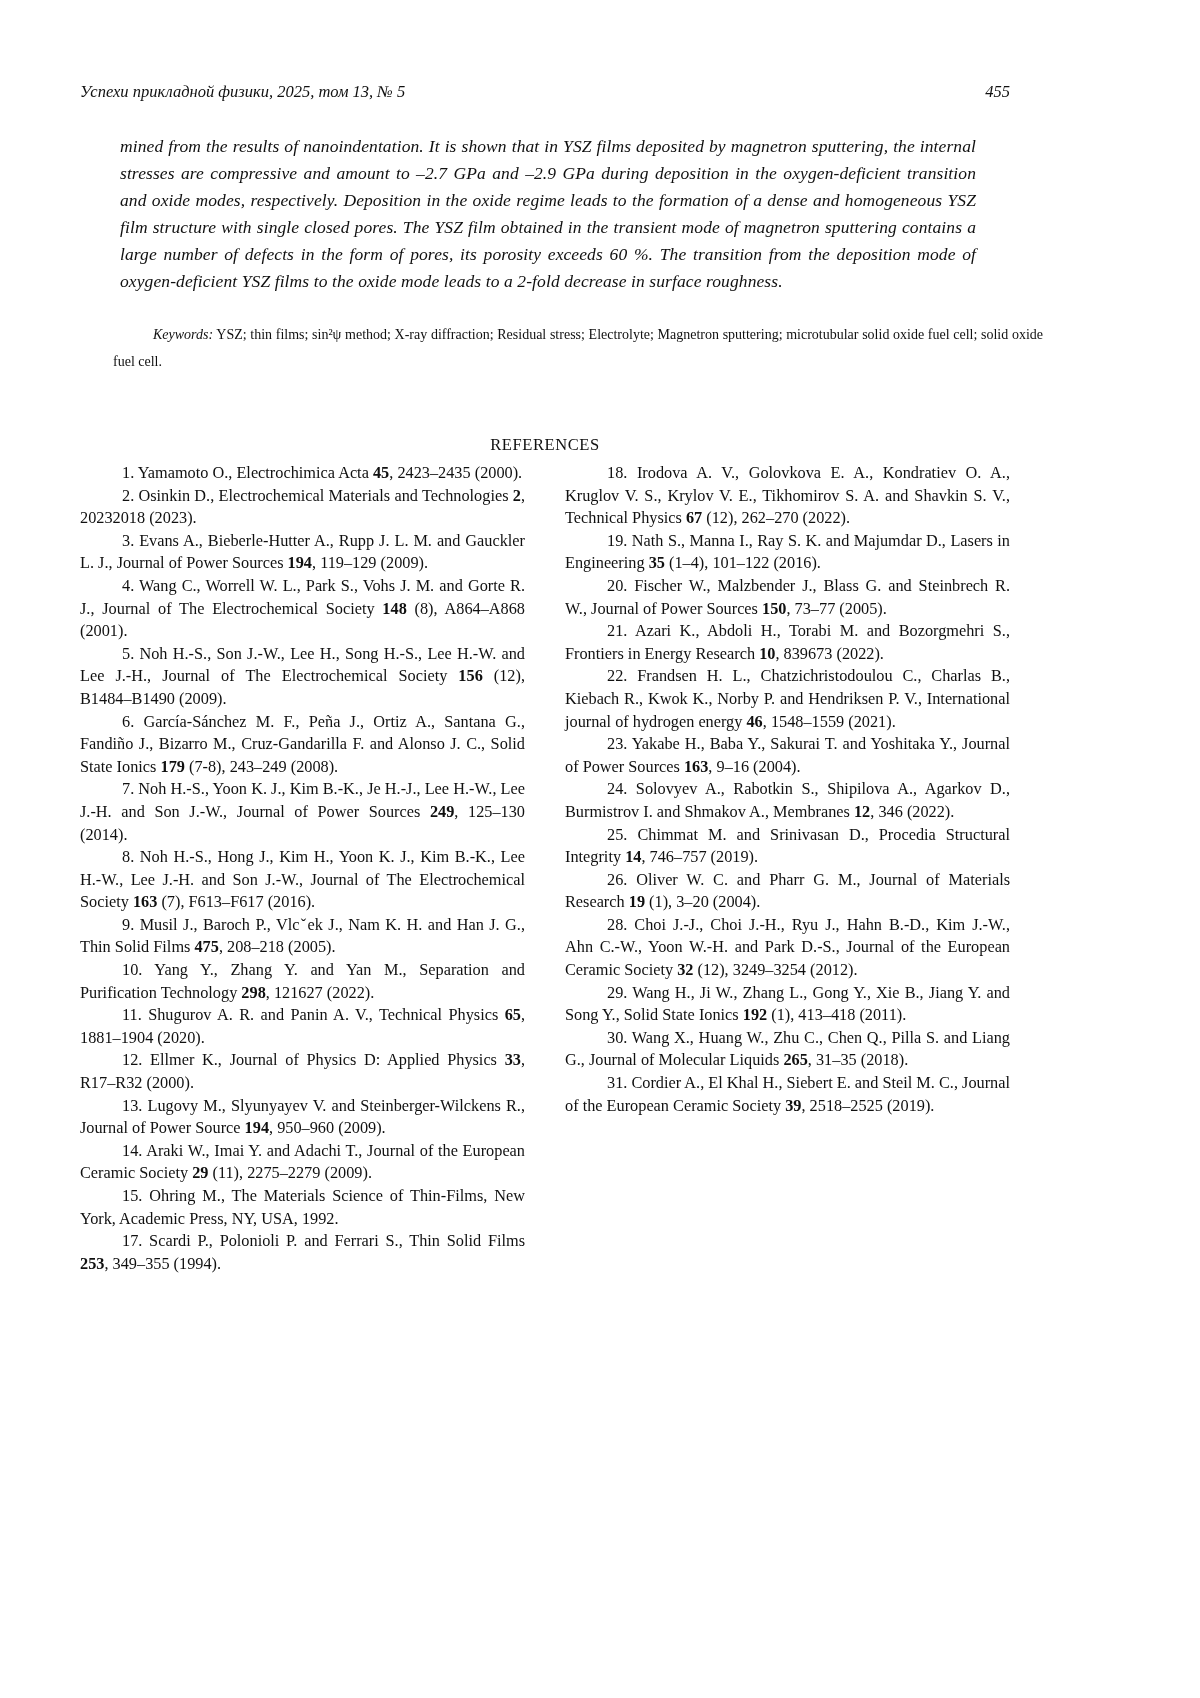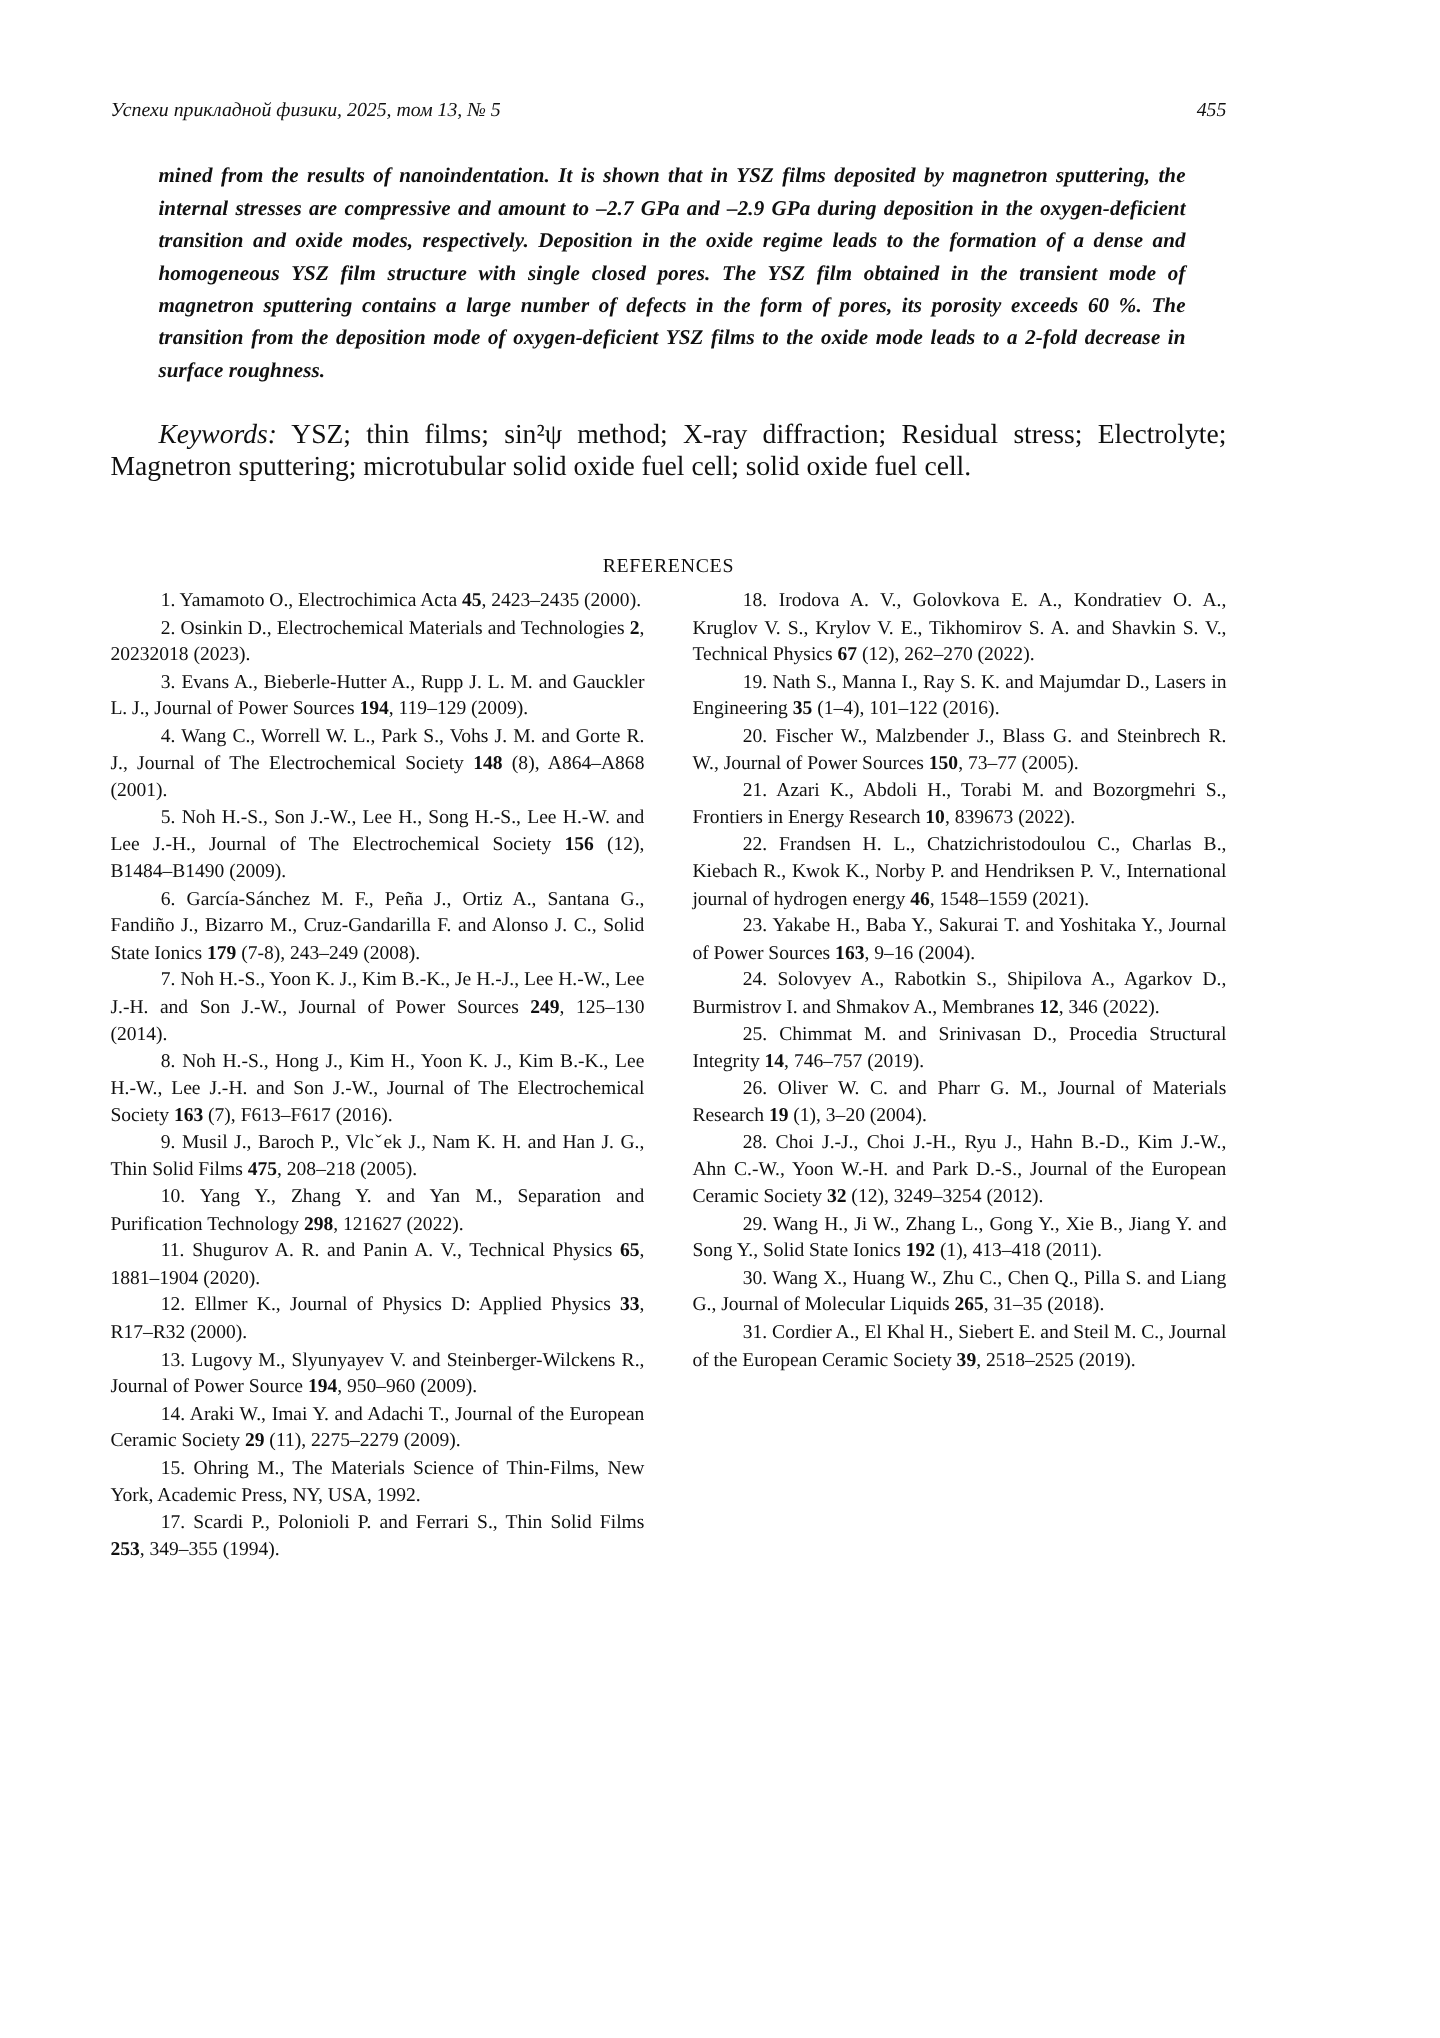--- a/index.html
+++ b/index.html
@@ -7,50 +7,51 @@
   body {
     width: 1200px;
     height: 1698px;
     position: relative;
     overflow: hidden;
     font-family: "Liberation Serif", "DejaVu Serif", serif;
     color: #101010;
   }
   .page-inner {
     position: absolute;
-    left: 92px;
+    left: 80px;
     top: 82px;
     width: 930px;
   }
   .running-header {
     display: flex;
     justify-content: space-between;
     align-items: baseline;
     font-style: italic;
     font-size: 16.5px;
     line-height: 20px;
   }
   .abstract {
     margin-top: 31px;
     margin-left: 40px;
     width: 856px;
-    font-weight: bold;
+    font-weight: normal;
     font-style: italic;
     font-size: 17.5px;
     line-height: 27px;
     text-align: justify;
     letter-spacing: 0.1px;
   }
   .keywords {
     margin-top: 26px;
     width: 930px;
-    font-size: 23px;
+    font-size: 14px;
     line-height: 27px;
     text-align: justify;
     text-indent: 40px;
+    margin-left: 33px;
   }
   .kw-label { font-style: italic; }
   .ref-heading {
     margin-top: 60px;
     text-align: center;
     font-size: 16.5px;
     letter-spacing: 0.6px;
   }
   .columns {
     display: flex;

